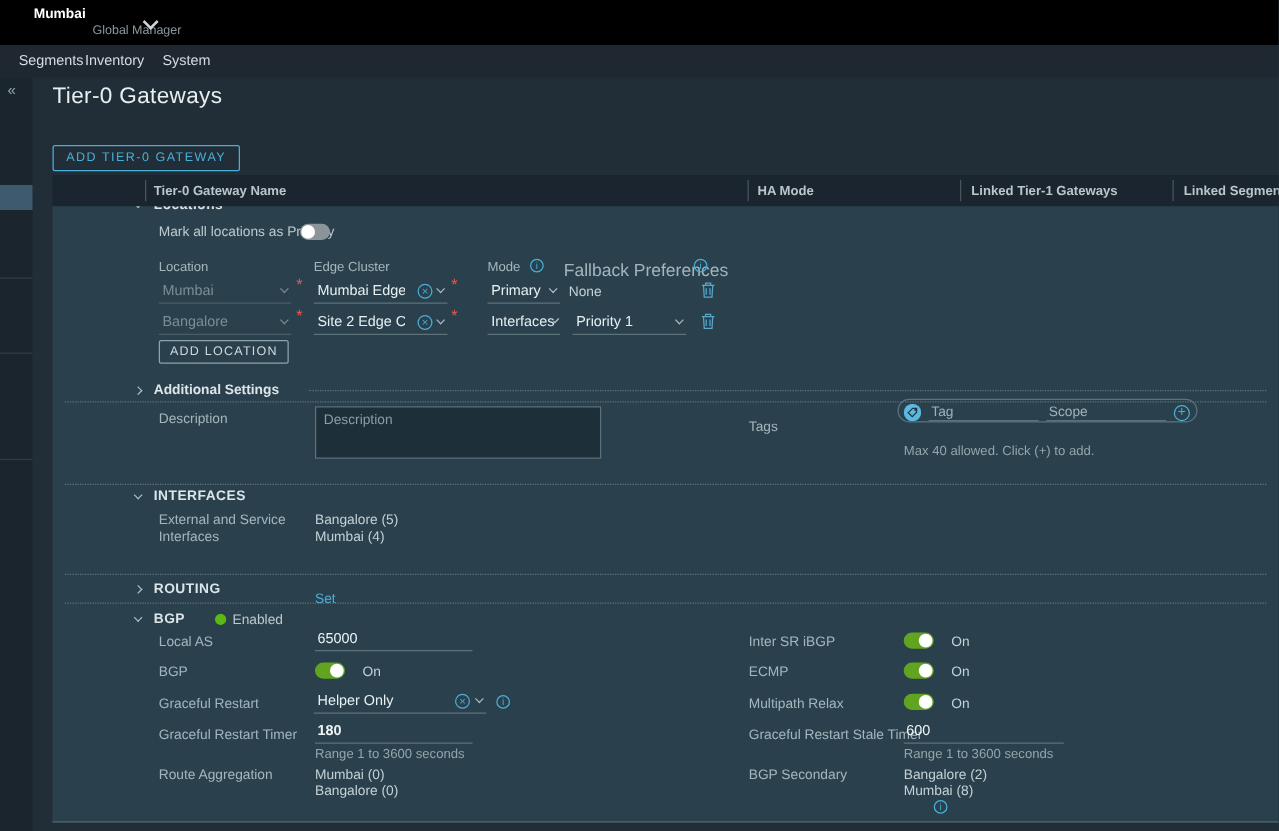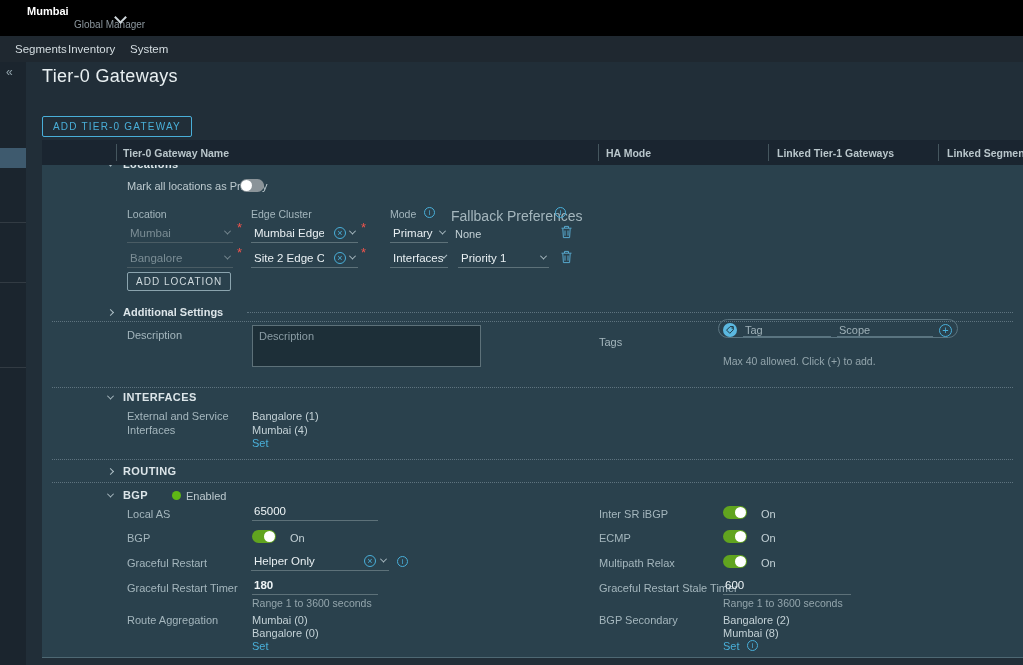--- a/index.html
+++ b/index.html
@@ -40,21 +40,21 @@
 
   .sec-hdr { position:absolute; display:flex; align-items:center; gap:10px; cursor:pointer; }
   .sec-hdr .txt { font-size:11px; font-weight:bold; color:#dce5e9; letter-spacing:.4px; }
   .chev { display:inline-block; width:5px; height:5px; border-right:1.5px solid #aebfc6; border-bottom:1.5px solid #aebfc6; }
   .chev.down { transform:rotate(45deg) translate(-1px,-1px); }
   .chev.right { transform:rotate(-45deg); }
   .dotted { position:absolute; left:10px; right:10px; height:1px; border-top:1px dotted rgba(158,178,188,0.45); }
 
   .lbl { position:absolute; font-size:11px; color:#a4b6bd; white-space:nowrap; }
   .val { position:absolute; font-size:11px; color:#c3d1d6; white-space:nowrap; }
-  .link { position:absolute; font-size:11px; color:#49afd9; cursor:pointer; white-space:nowrap; }
+  .link { position:absolute; font-size:11px; color:#49afd9; cursor:pointer; white-space:nowrap;margin-top:36px; }
 
   .toggle { position:absolute; width:24px; height:13px; border-radius:7px; cursor:pointer; }
   .toggle .knob { position:absolute; top:1px; width:11px; height:11px; border-radius:50%; background:#fff; }
   .toggle.on { background:#61a41f; } .toggle.on .knob { right:1px; }
   .toggle.off { background:#8b9499; } .toggle.off .knob { left:1px; }
 
   .select { position:absolute; height:18px; border-bottom:1px solid #5d7179; display:flex; align-items:center;
     padding:0 3px 2px 3px; font-size:11.5px; color:#e8eff2; cursor:pointer; }
   .select .flex-sp { margin-left:auto; }
   .select.disabled { color:#7b8d95; border-color:#4a5c64; cursor:default; }
@@ -212,21 +212,21 @@
   <span class="helper" style="left:681px; top:190px">Max 40 allowed. Click (+) to add.</span>
 
   <div class="dotted" style="top:222px"></div>
 
   <div class="sec-hdr" style="left:66px; top:226px">
     <span class="chev down"></span>
     <span class="txt">INTERFACES</span>
   </div>
   <span class="lbl" style="left:85px; top:245px">External and Service</span>
   <span class="lbl" style="left:85px; top:259px">Interfaces</span>
-  <span class="val" style="left:210px; top:245px">Bangalore (1)</span>
+  <span class="val" style="left:210px; top:245px">Bangalore (5)</span>
   <span class="val" style="left:210px; top:259px">Mumbai (4)</span>
   <span class="link" style="left:210px; top:272px">Set</span>
 
   <div class="dotted" style="top:294px"></div>
 
   <div class="sec-hdr" style="left:66px; top:300px">
     <span class="chev right"></span>
     <span class="txt">ROUTING</span>
   </div>
   <div class="dotted" style="top:317px"></div>

